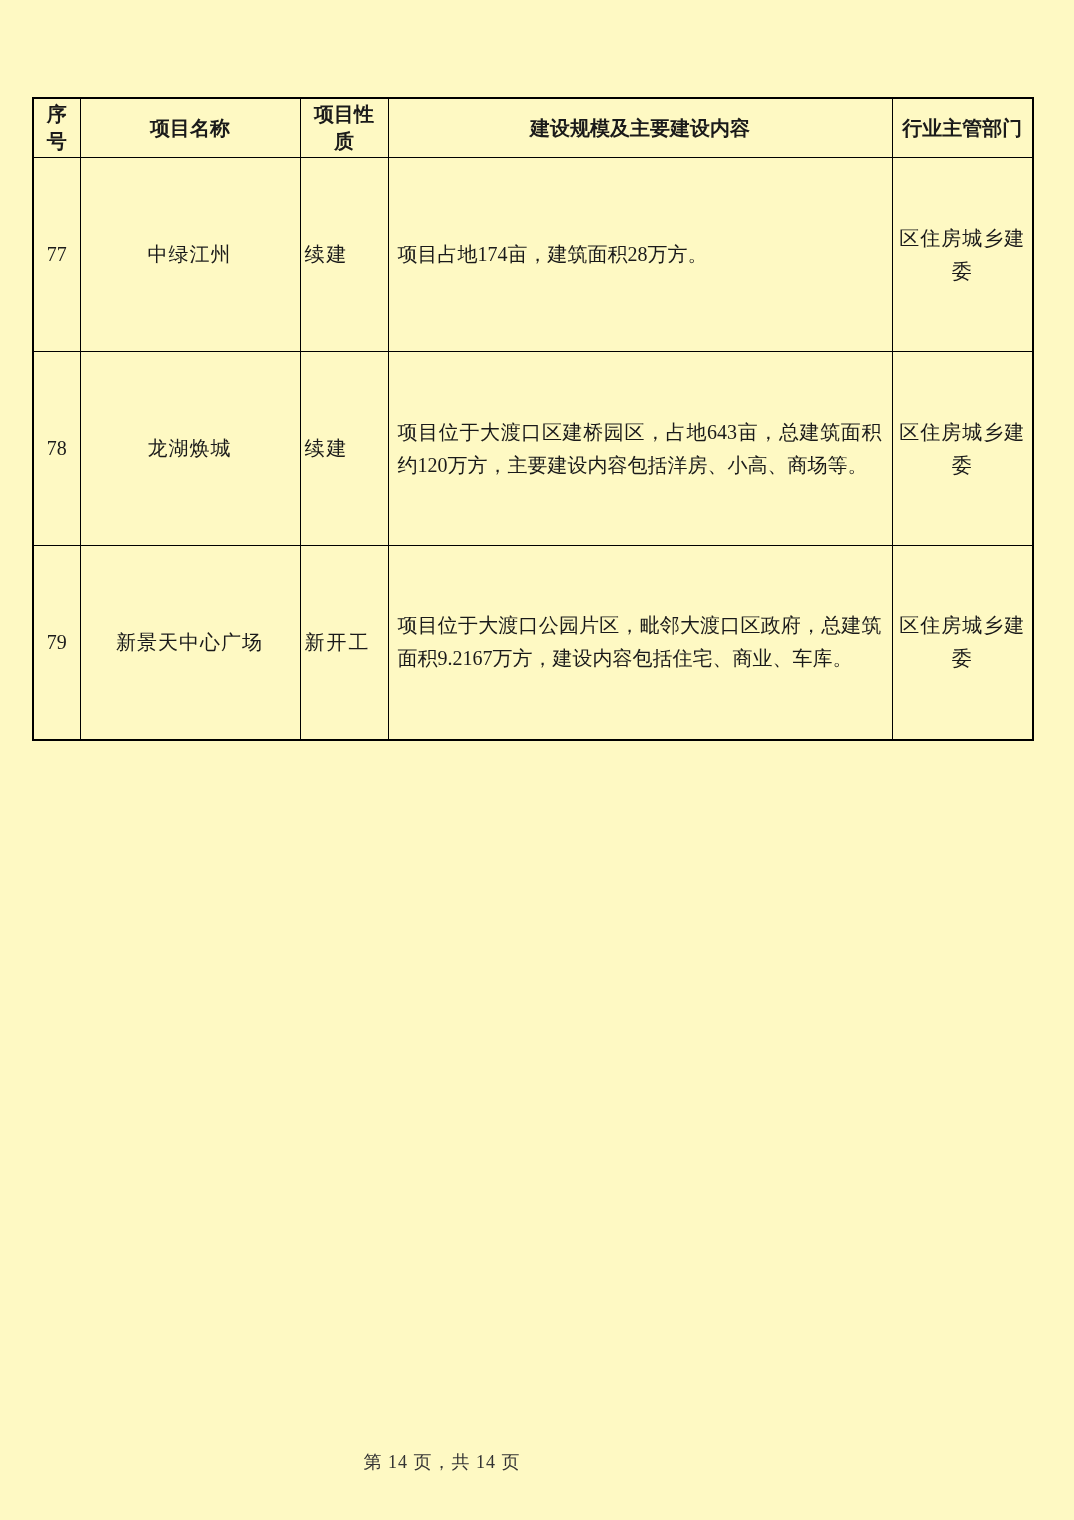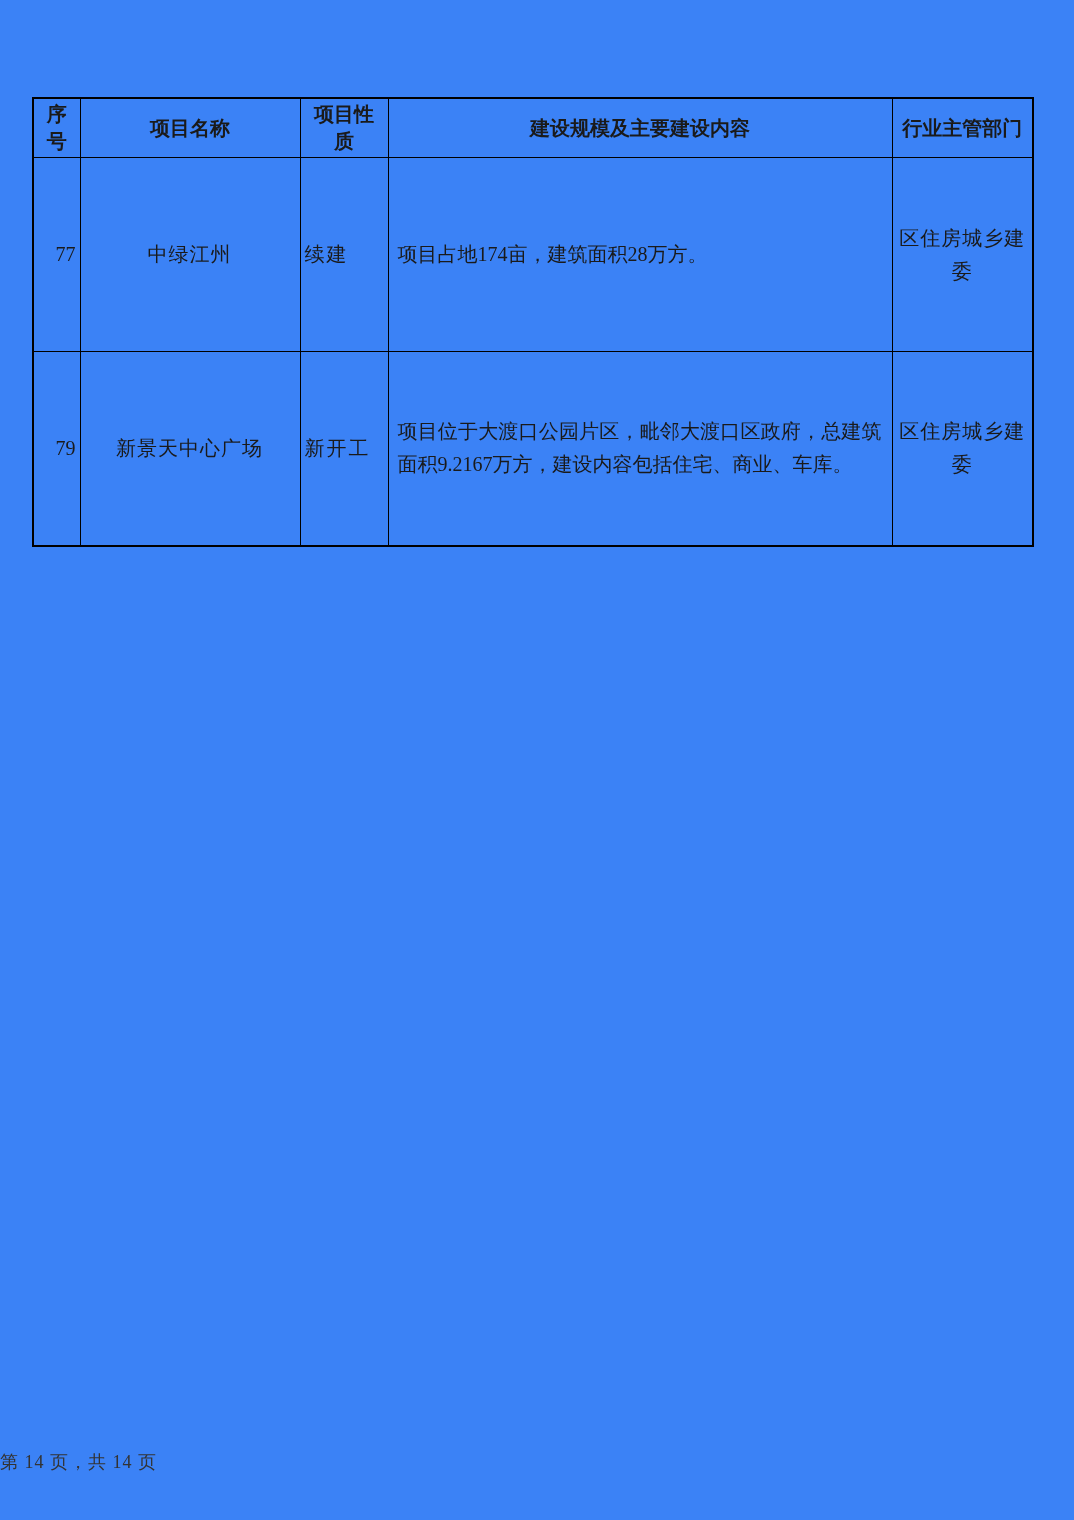--- a/index.html
+++ b/index.html
@@ -10,21 +10,21 @@
   body {
     width: 1074px;
     height: 1520px;
     position: relative;
     font-family: "Liberation Serif", "DejaVu Serif", serif;
     color: #1a1a1a;
   }
   .page {
     position: absolute;
     inset: 0;
-    background: #3b82f6;
+    background: #fef9c3;
   }
   table.projects-table {
     position: absolute;
     left: 32px;
     top: 97px;
     width: 1000px;
     border-collapse: collapse;
     table-layout: fixed;
     border: 2px solid #000000;
   }
@@ -47,21 +47,21 @@
     padding: 2px 4px;
   }
   tbody tr {
     height: 194px;
   }
   tbody td {
     font-size: 20px;
     line-height: 33px;
   }
   td.c-no {
-    text-align: right;
+    text-align: center;
     padding: 2px 4px;
   }
   td.c-name {
     text-align: center;
     padding: 2px 8px 2px 7px;
     letter-spacing: 1px;
   }
   td.c-nature {
     padding: 2px 4px;
     letter-spacing: 2px;
@@ -74,20 +74,21 @@
   td.c-dept {
     text-align: center;
     padding: 2px 4px;
     letter-spacing: 1px;
   }
   .page-footer {
     position: absolute;
     left: 0;
     top: 1450px;
     width: 884px;
+    text-align: center;
     font-size: 18px;
     color: #333333;
     letter-spacing: 1px;
   }
 </style>
 </head>
 <body>
 
 <div class="page">
 
@@ -110,20 +111,27 @@
     </thead>
     <tbody>
       <tr>
         <td class="c-no">77</td>
         <td class="c-name">中绿江州</td>
         <td class="c-nature">续建</td>
         <td class="c-content">项目占地174亩，建筑面积28万方。</td>
         <td class="c-dept">区住房城乡建委</td>
       </tr>
       <tr>
+        <td class="c-no">78</td>
+        <td class="c-name">龙湖焕城</td>
+        <td class="c-nature">续建</td>
+        <td class="c-content">项目位于大渡口区建桥园区，占地643亩，总建筑面积约120万方，主要建设内容包括洋房、小高、商场等。</td>
+        <td class="c-dept">区住房城乡建委</td>
+      </tr>
+      <tr>
         <td class="c-no">79</td>
         <td class="c-name">新景天中心广场</td>
         <td class="c-nature">新开工</td>
         <td class="c-content">项目位于大渡口公园片区，毗邻大渡口区政府，总建筑面积9.2167万方，建设内容包括住宅、商业、车库。</td>
         <td class="c-dept">区住房城乡建委</td>
       </tr>
     </tbody>
   </table>
 
   <div class="page-footer">第 14 页，共 14 页</div>

